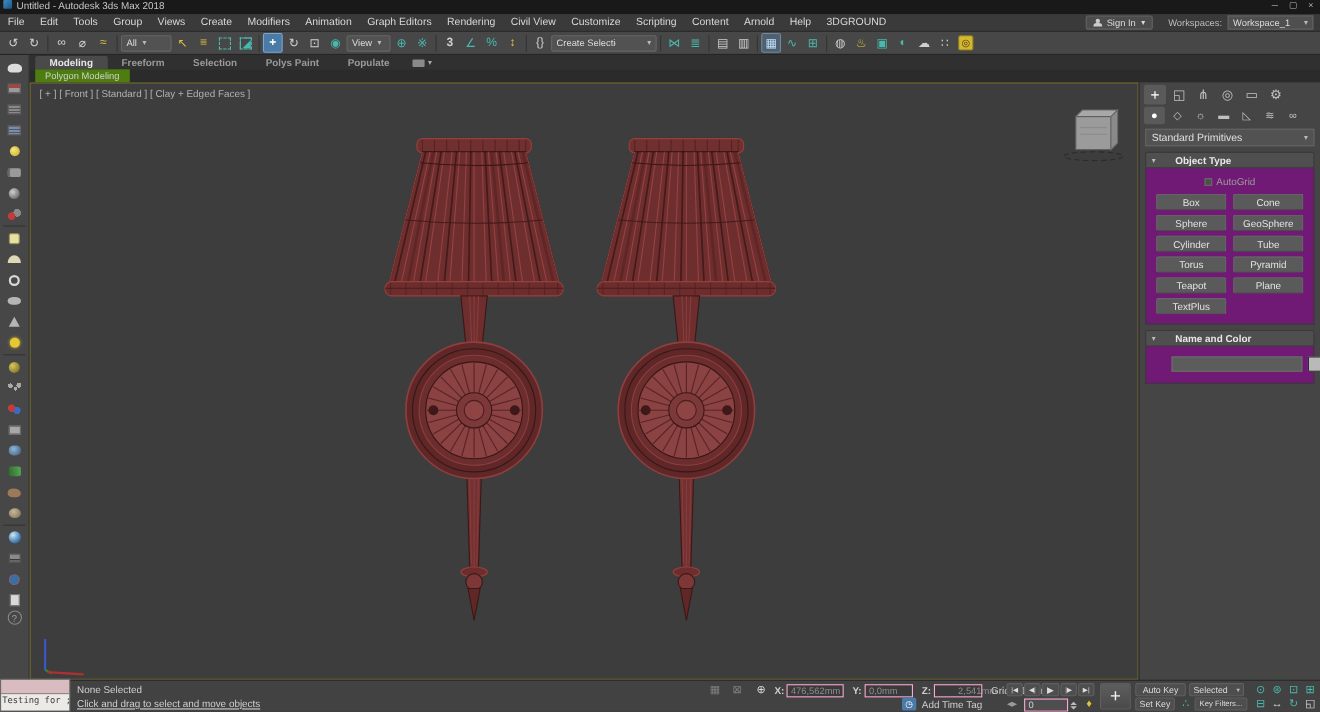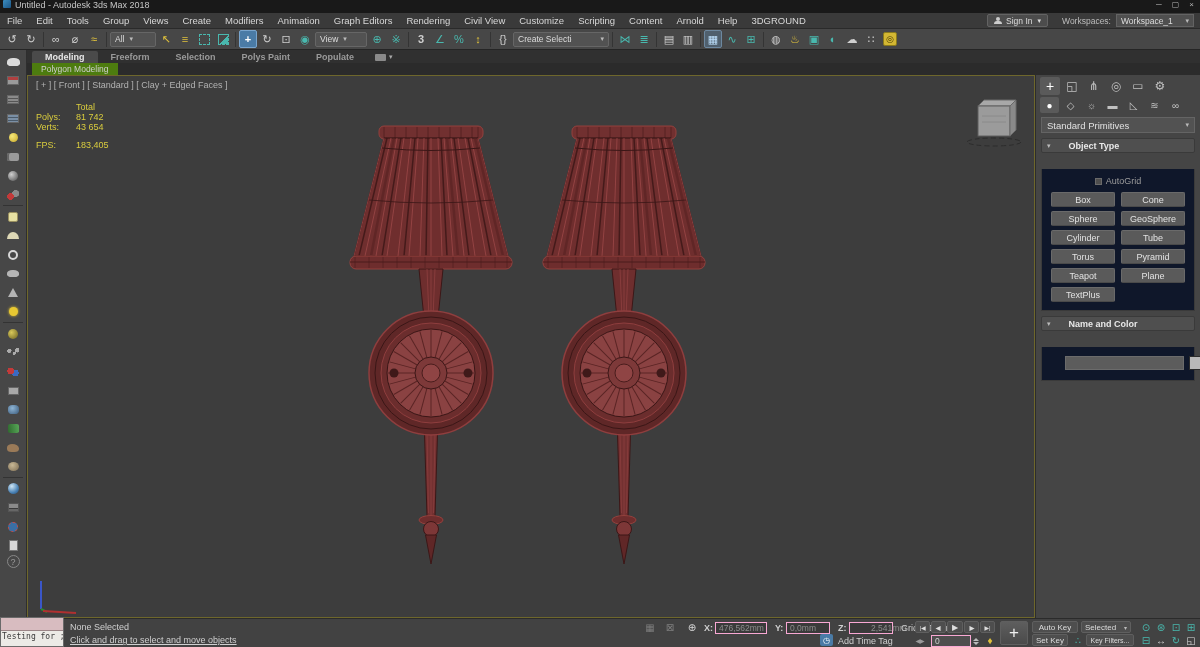--- a/index.html
+++ b/index.html
@@ -60,21 +60,21 @@
   
   #cmdpanel{position:absolute;right:0;top:75px;width:165px;bottom:29px;background:#454545;border-left:1px solid #2d2d2d;font-size:9px;}
   .cprow{display:flex;align-items:center;padding:2px 4px 0 4px;gap:2px;}
   .cpicon{width:20px;height:18px;display:flex;align-items:center;justify-content:center;font-size:12px;color:#c0c0c0;}
   .cpicon.sm{font-size:10px;width:19px;height:16px;}
   .cpicon.active{background:#5a5a5a;border-radius:2px;color:#fff;}
   .cp-dd{margin:4px 5px 0 5px;height:16px;background:#525252;border:1px solid #646464;display:flex;align-items:center;justify-content:space-between;padding:0 5px;color:#e0e0e0;font-size:9.5px;}
   .rollout{margin:5px 5px 0 5px;}
   .rollout-h{height:15px;background:#4f4f4f;border:1px solid #3a3a3a;border-radius:2px;display:flex;align-items:center;gap:18px;padding:0 5px;font-weight:bold;color:#e8e8e8;}
   .rollout-h .ra{font-size:7px;color:#bbb;}
-  .rollout-b{background:#0f172a;border:1px solid #3a3a3a;border-top:none;padding:7px 9px 8px 9px;margin-top:16px;}
+  .rollout-b{background:#701a75;border:1px solid #3a3a3a;border-top:none;padding:7px 9px 8px 9px;}
   .autogrid{display:flex;align-items:center;justify-content:center;gap:4px;color:#9b9b9b;margin-bottom:6px;}
   .cbx{width:7px;height:7px;border:1px solid #6a6a6a;background:#4e4e4e;}
   .otbtns{display:grid;grid-template-columns:1fr 1fr;gap:4px 6px;}
   .otbtn{height:15px;background:#5a5a5a;border:1px solid #6a6a6a;border-bottom-color:#4a4a4a;border-radius:2px;display:flex;align-items:center;justify-content:center;color:#e2e2e2;}
   .ncrow{display:flex;align-items:center;gap:5px;padding:2px 0 2px 14px;}
   .ncinput{flex:1;height:14px;background:#5c5c5c;border:1px solid #6b6b6b;color:#e0e0e0;font-size:9px;}
   .swatch{width:14px;height:14px;background:#b9b9b9;border:1px solid #2c2c2c;flex:none;}
 
   
   #statusbar{position:absolute;left:0;bottom:0;width:1200px;height:29px;background:#424242;border-top:1px solid #2b2b2b;font-size:9px;}
@@ -153,21 +153,21 @@
       <i class="dashbox"></i>
     </span>
   <span class="ticon">
       <i class="dashbox fill"></i>
     </span>
   <span class="tsep"></span>
   <span class="ticon hl" style="font-weight:bold;">+</span>
   <span class="ticon">↻</span>
   <span class="ticon">⊡</span>
   <span class="ticon teal">◉</span>
-  <div class="tdd" style="width:52px;">
+  <div class="tdd" style="width:40px;">
     <span>View</span>
     <span class="dda">▾</span>
   </div>
   <span class="ticon teal">⊕</span>
   <span class="ticon teal">※</span>
   <span class="tsep"></span>
   <span class="ticon" style="font-weight:bold;">3</span>
   <span class="ticon teal">∠</span>
   <span class="ticon teal">%</span>
   <span class="ticon yel">↕</span>
@@ -360,31 +360,20 @@
       <ellipse cx="18" cy="44" rx="27" ry="4" fill="none" stroke="#2c2c2c" stroke-dasharray="5,3"></ellipse>
     </g>
     <g transform="translate(10,505)">
       <path d="M3,0 L3,28" stroke="#3a56c8" stroke-width="2"></path>
       <path d="M3,28 L9,31" stroke="#2e8a2e" stroke-width="2"></path>
       <path d="M5,30 L38,32" stroke="#b03030" stroke-width="2"></path>
       <text x="20" y="40" font-size="7" fill="#b03030">x</text>
     </g>
   </svg>
   <div id="vplabel">[ + ] [ Front ] [ Standard ] [ Clay + Edged Faces ]</div>
-  <div id="vpstats">
-    <span></span>
-      <span>Total</span>
-    <span>Polys:</span>
-      <span>81 742</span>
-    <span>Verts:</span>
-      <span>43 654</span>
-    <span class="gap"></span>
-    <span>FPS:</span>
-      <span>183,405</span>
-  </div>
 </div>
 
 <div id="cmdpanel">
   <div class="cprow">
     <span class="cpicon active" style="font-size:14px;">+</span>
     <span class="cpicon">◱</span>
     <span class="cpicon">⋔</span>
     <span class="cpicon">◎</span>
     <span class="cpicon">▭</span>
     <span class="cpicon">⚙</span>

